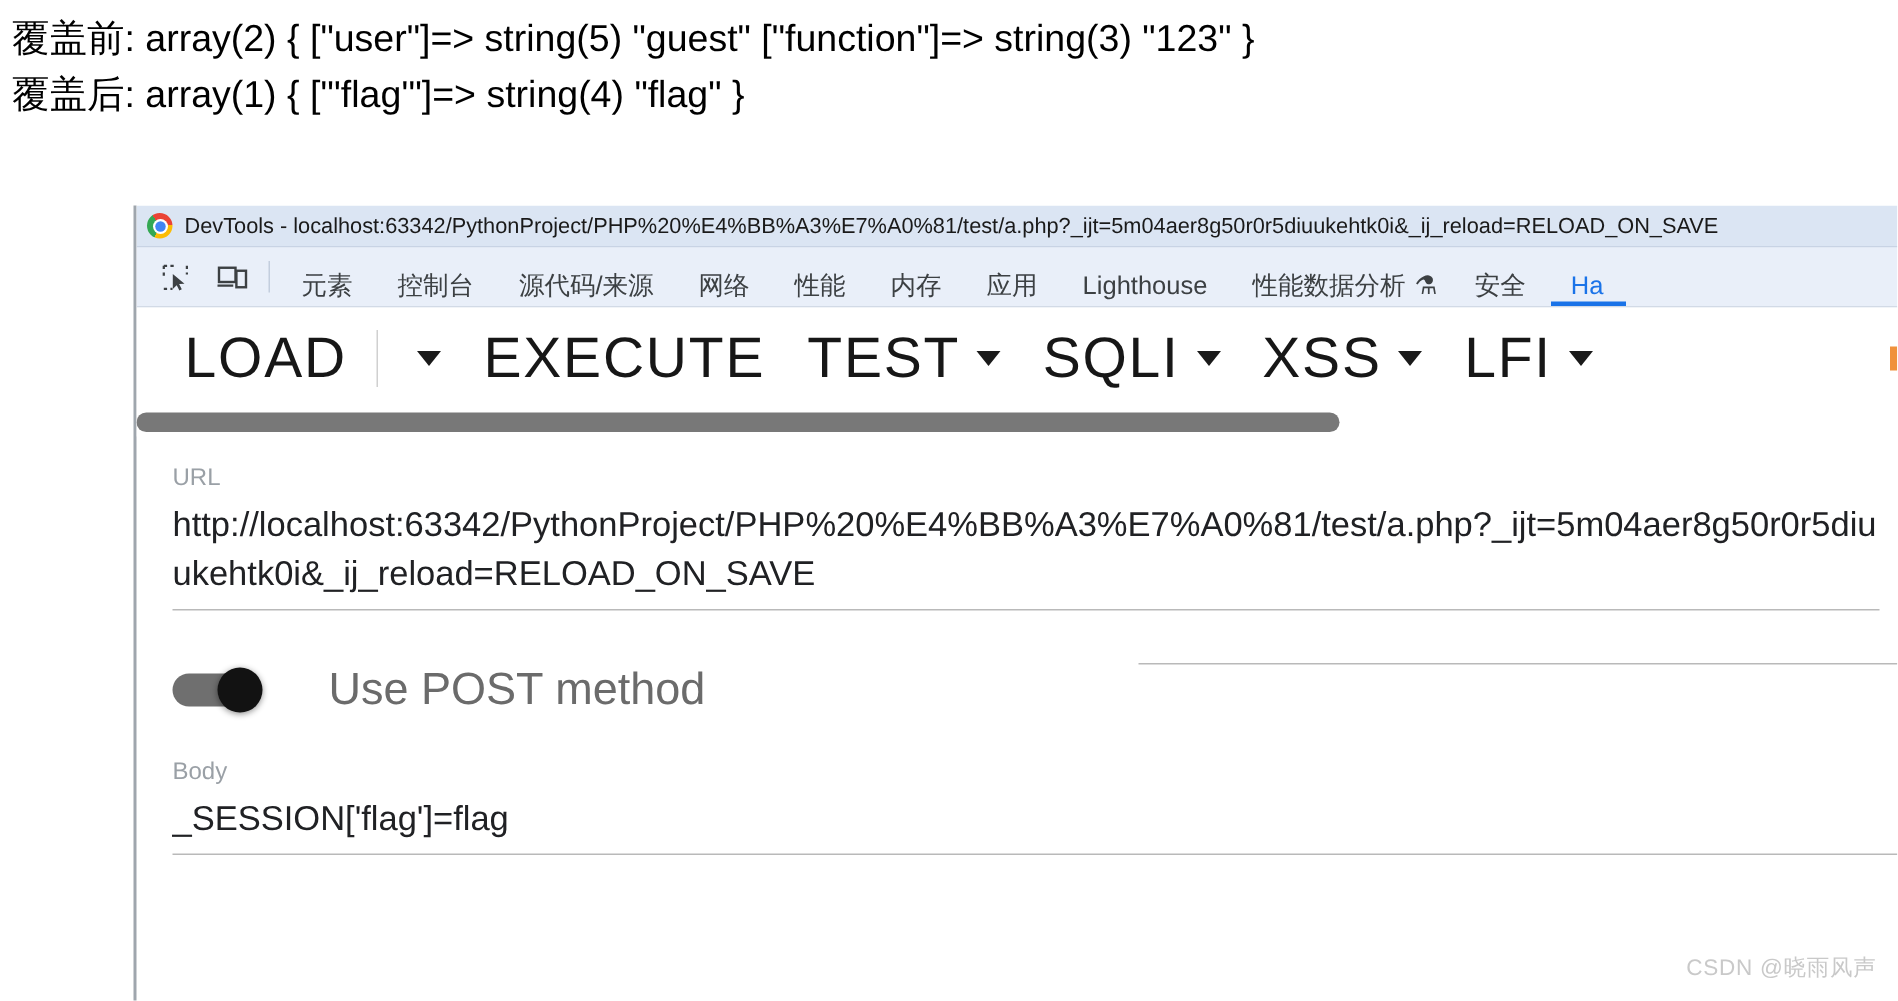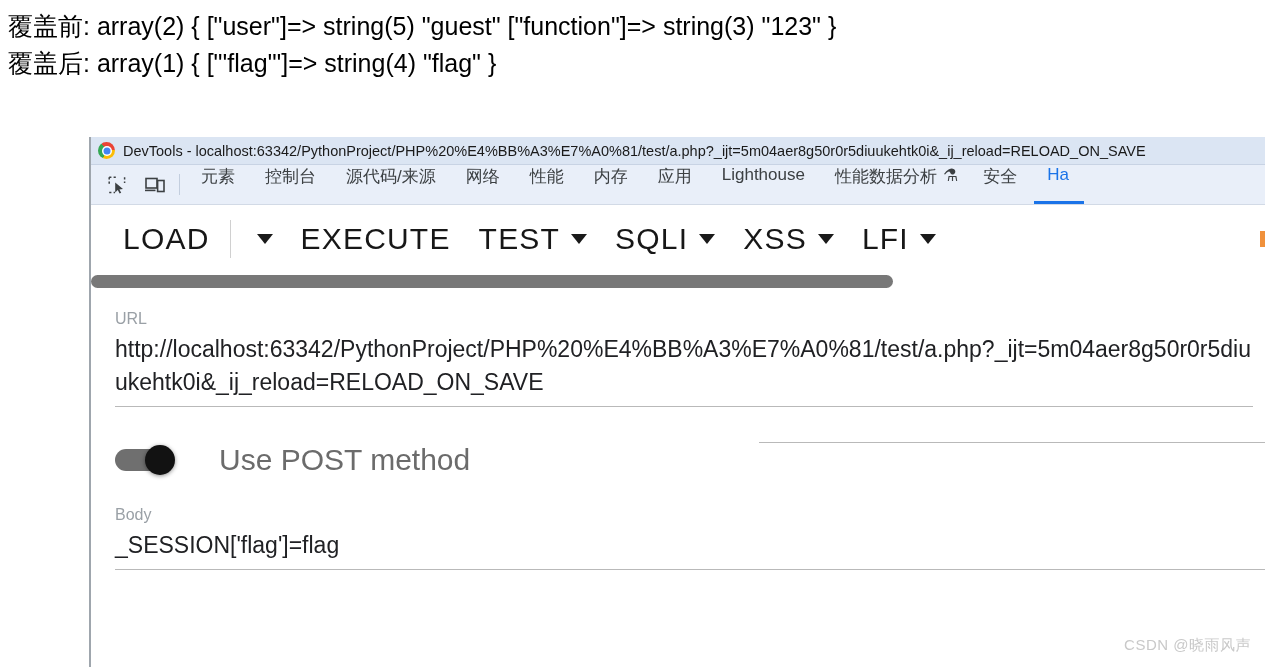--- a/index.html
+++ b/index.html
@@ -119,27 +119,28 @@
     margin: 9px 6px 9px 4px;
   }
   .dt-tabs {
     display: flex;
     align-items: stretch;
     flex: 1 1 auto;
     overflow: hidden;
   }
   .dt-tab {
     display: flex;
-    align-items: flex-start;
+    align-items: center;
     padding: 0 15px;
     font-size: 17px;
     color: #3c4043;
     white-space: nowrap;
     font-family: "Liberation Sans", sans-serif;
     position: relative;
+    margin-top: 12px;
   }
   .dt-tab.with-flask { padding-right: 10px; }
   .flask-glyph {
     font-size: 17px;
     margin-left: 6px;
     color: #3c4043;
   }
   .dt-tab.active {
     color: #1a73e8;
   }
@@ -158,21 +159,21 @@
     position: relative;
     height: 68px;
     display: flex;
     align-items: center;
     background: #ffffff;
     padding-left: 18px;
     overflow: hidden;
   }
   .hb-btn {
     font-family: "Liberation Sans", sans-serif;
-    font-size: 30px;
+    font-size: 38px;
     letter-spacing: 1.2px;
     color: #171717;
     padding: 0 14px;
     white-space: nowrap;
     display: flex;
     align-items: center;
   }
   .hb-caret {
     display: inline-block;
     width: 0;

